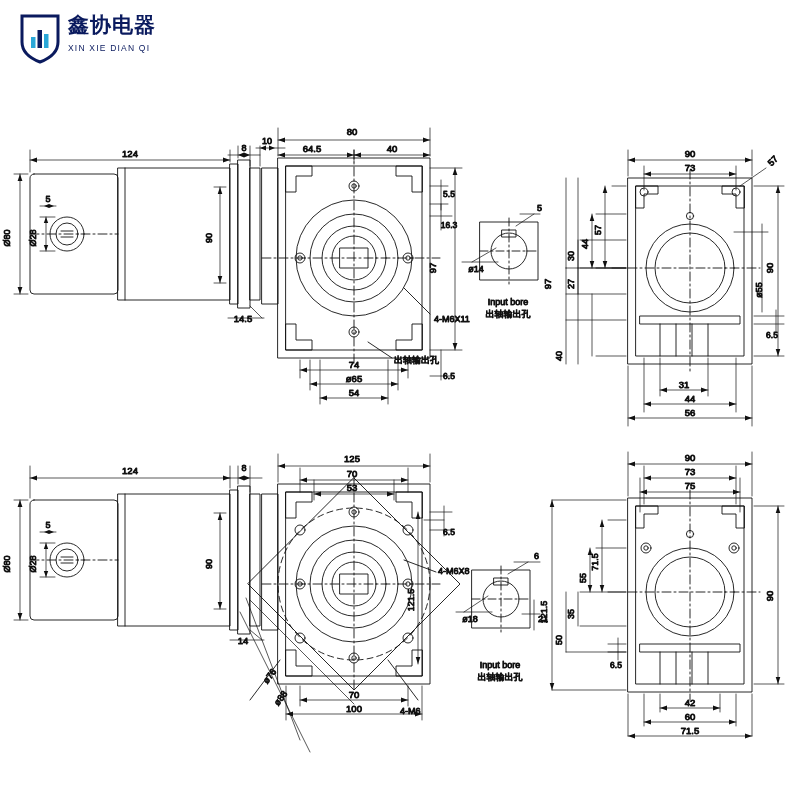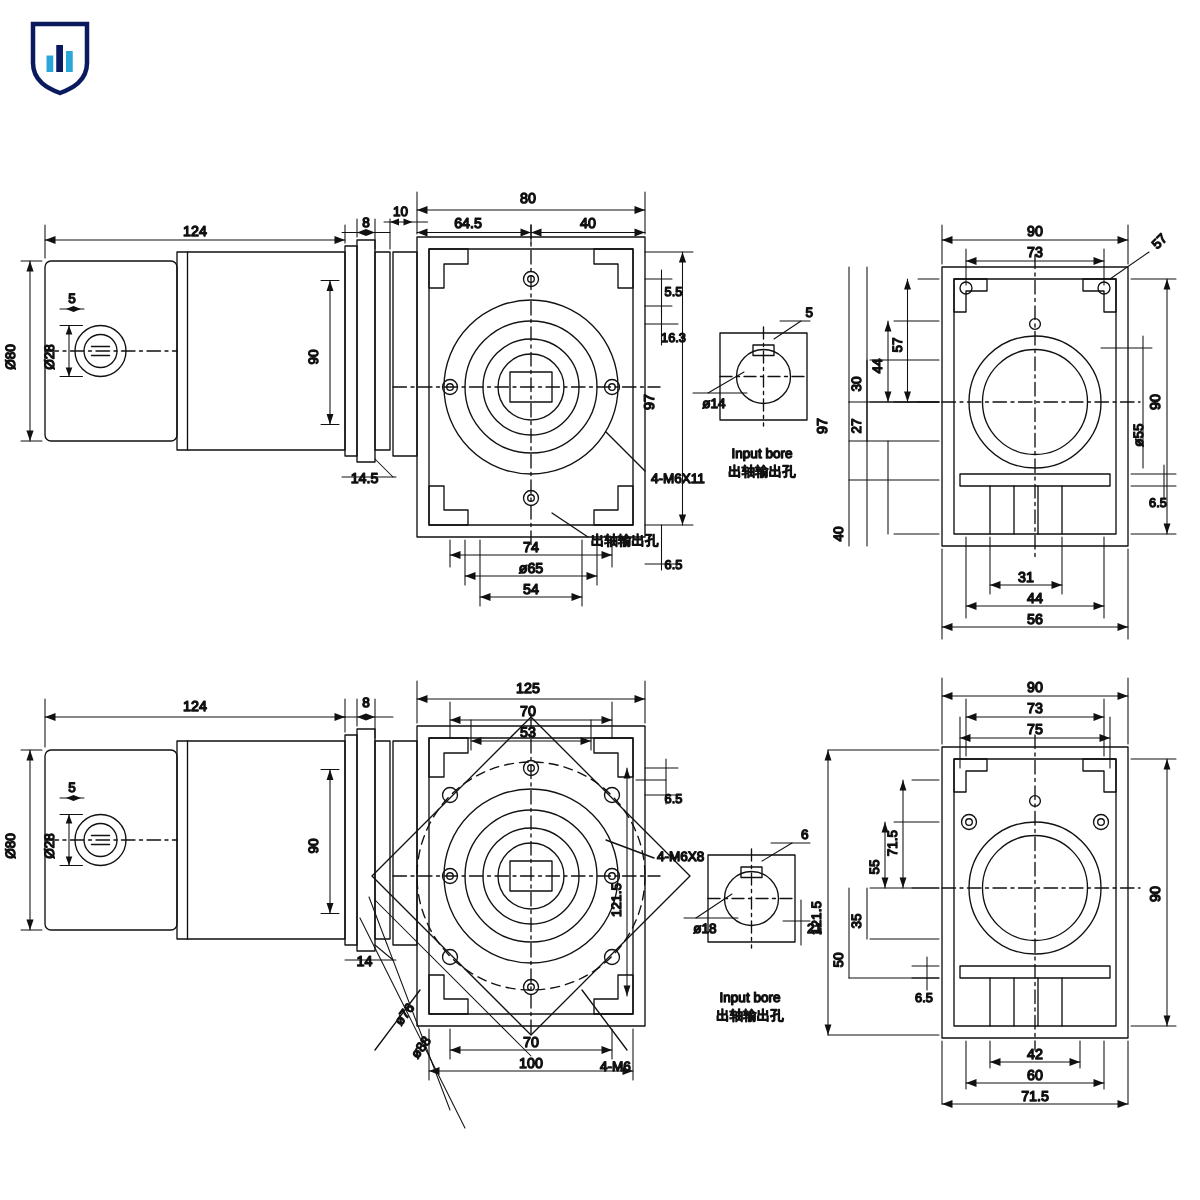--- a/index.html
+++ b/index.html
@@ -31,20 +31,24 @@
 
   <div class="logo-wrap">
     <div class="logo-mark">
       <svg width="44" height="52" viewBox="0 0 44 52">
         <path d="M4 4 H40 V30 C40 42 30 47 22 50 C14 47 4 42 4 30 Z" fill="none" stroke="#0a1a5e" stroke-width="3"></path>
         <rect x="13" y="25" width="4.5" height="11" fill="#2aa7d8"></rect>
         <rect x="19.5" y="18" width="4.5" height="18" fill="#0a1a5e"></rect>
         <rect x="26" y="22" width="4.5" height="14" fill="#2aa7d8"></rect>
       </svg>
     </div>
+    <div class="logo-text">
+      <div class="logo-cn">鑫协电器</div>
+      <div class="logo-en">XIN XIE DIAN QI</div>
+    </div>
   </div>
 
   <svg width="800" height="800" viewBox="0 0 800 800">
     <g fill="none" stroke="#111" stroke-width="0.9" stroke-linecap="round" stroke-linejoin="round">
 
     <g>
       <rect x="30" y="174" width="88" height="120" rx="4"></rect>
       <rect x="118" y="168" width="112" height="132"></rect>
       <line x1="125" y1="168" x2="125" y2="300"></line>
       <rect x="230" y="164" width="8" height="140"></rect>

